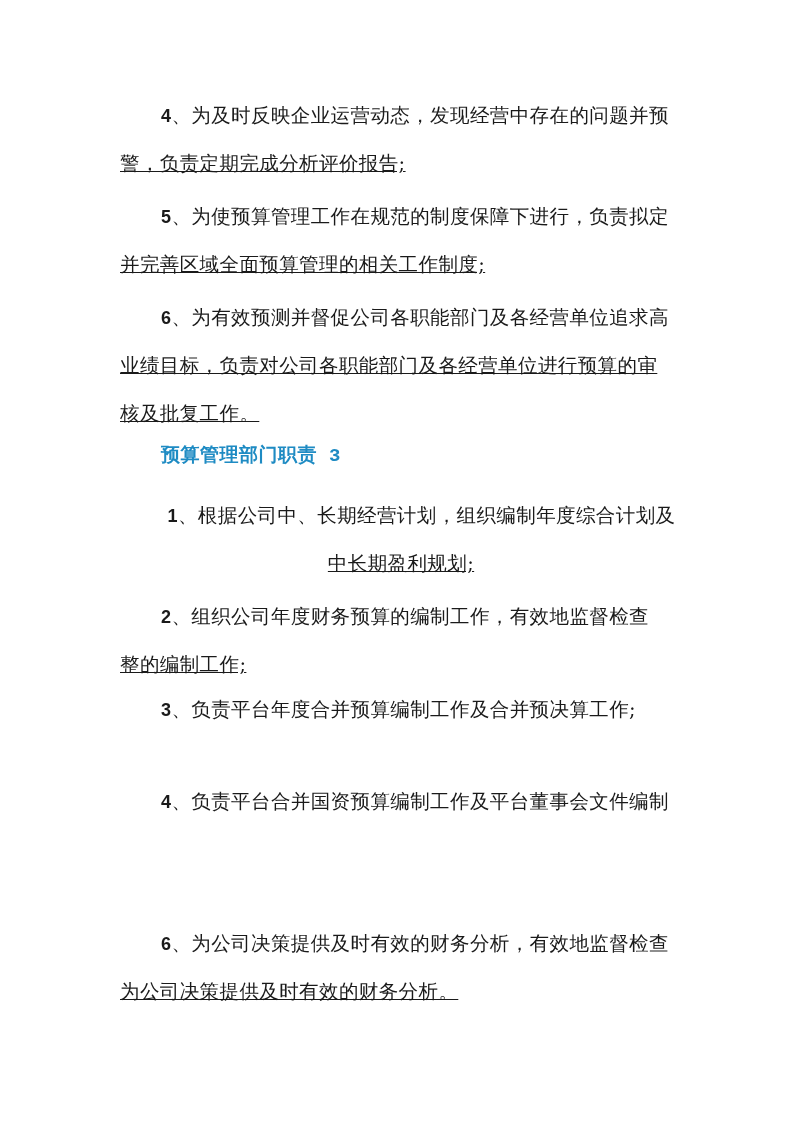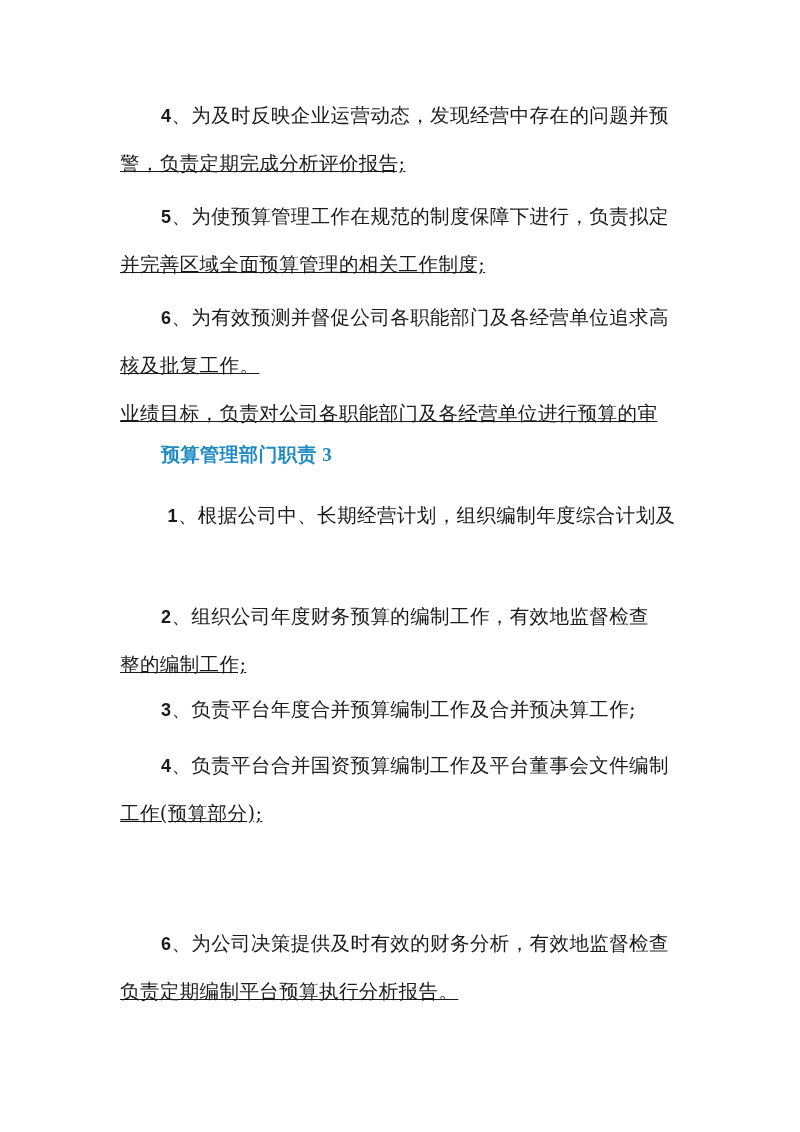--- a/index.html
+++ b/index.html
@@ -41,21 +41,21 @@
     }
     .num {
       font-family: "Liberation Sans", "DejaVu Sans", sans-serif;
       font-weight: 700;
       font-size: 18px;
     }
     .heading {
       position: absolute;
       left: 161px;
       top: 442px;
-      font-family: Liberation Serif, serif;
+      font-family: Liberation Mono, monospace;
       font-weight: 700;
       font-size: 19px;
       color: #1e8bc3;
       letter-spacing: 0.5px;
       margin: 0;
     }
   </style>
 </head>
 <body>
 
@@ -66,43 +66,43 @@
     <span class="line">警，负责定期完成分析评价报告;</span>
   </p>
 
   <p class="para" style="top:193px;">
     <span class="first"><span class="num">5</span><span>、为使预算管理工作在规范的制度保障下进行，负责拟定</span></span>
     <span class="line">并完善区域全面预算管理的相关工作制度;</span>
   </p>
 
   <p class="para" style="top:294px;">
     <span class="first"><span class="num">6</span><span>、为有效预测并督促公司各职能部门及各经营单位追求高</span></span>
+    <span class="line">业绩目标，负责对公司各职能部门及各经营单位进行预算的审</span>
     <span class="line">核及批复工作。</span>
-    <span class="line">业绩目标，负责对公司各职能部门及各经营单位进行预算的审</span>
   </p>
 
   <h2 class="heading">预算管理部门职责 3</h2>
 
   <p class="para" style="top:492px;text-align:center;">
     <span class="first"><span class="num">1</span><span>、根据公司中、长期经营计划，组织编制年度综合计划及</span></span>
+    <span class="line">中长期盈利规划;</span>
   </p>
 
   <p class="para" style="top:593px;">
     <span class="first"><span class="num">2</span><span>、组织公司年度财务预算的编制工作，有效地监督检查</span></span>
     <span class="line">整的编制工作;</span>
   </p>
 
   <p class="para" style="top:686px;">
     <span class="first"><span class="num">3</span><span>、负责平台年度合并预算编制工作及合并预决算工作;</span></span>
   </p>
 
-  <p class="para" style="top:742px;">
+  <p class="para" style="top:778px;">
     <span class="first"><span class="num">4</span><span>、负责平台合并国资预算编制工作及平台董事会文件编制</span></span>
-    <span class="line">工作(预算部分);</span>
   </p>
 
 
   <p class="para" style="top:920px;">
     <span class="first"><span class="num">6</span><span>、为公司决策提供及时有效的财务分析，有效地监督检查</span></span>
-    <span class="line">负责定期编制平台预算执行分析报告。</span>
+    <span class="line">为公司决策提供及时有效的财务分析。</span>
   </p>
 
 </div>
 
 </body></html>

